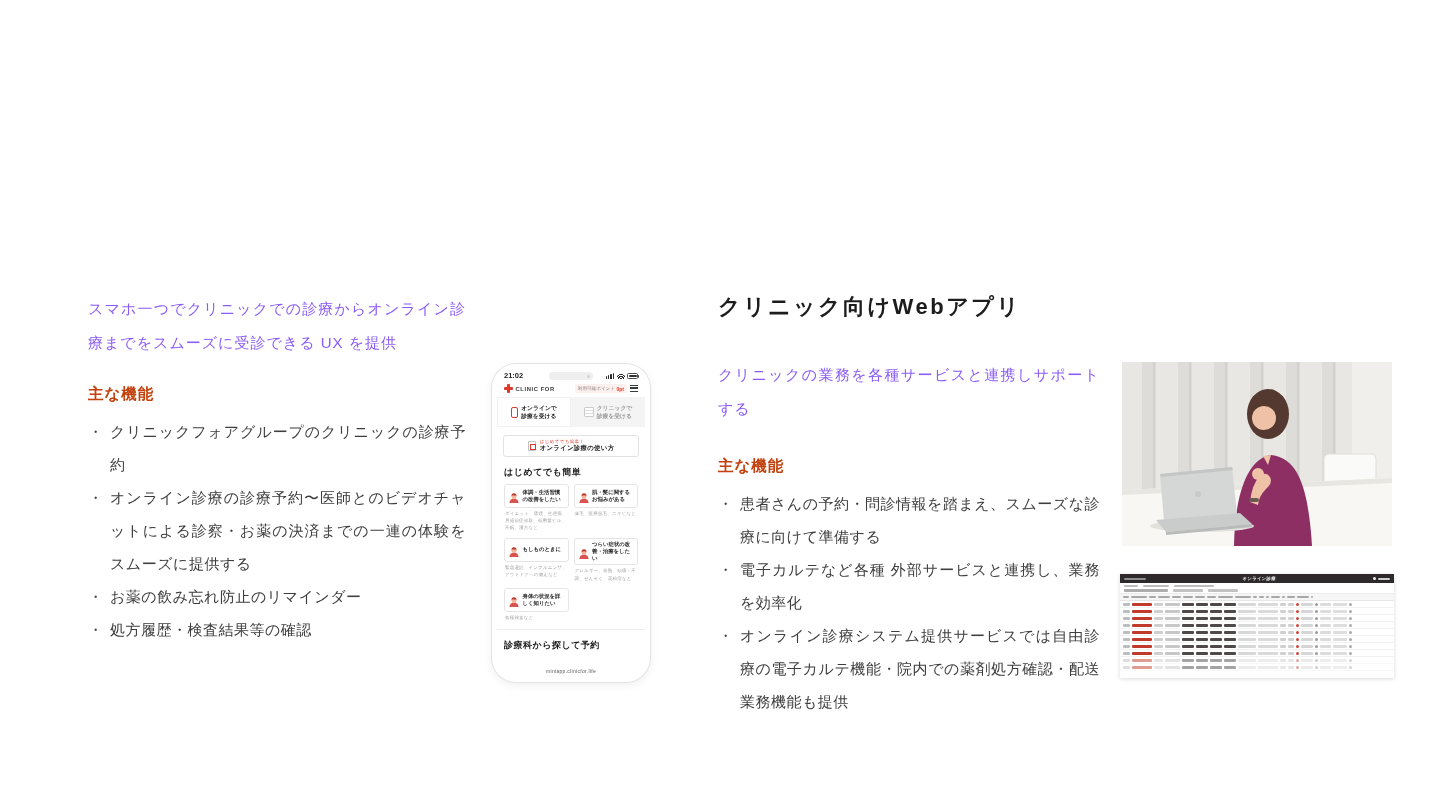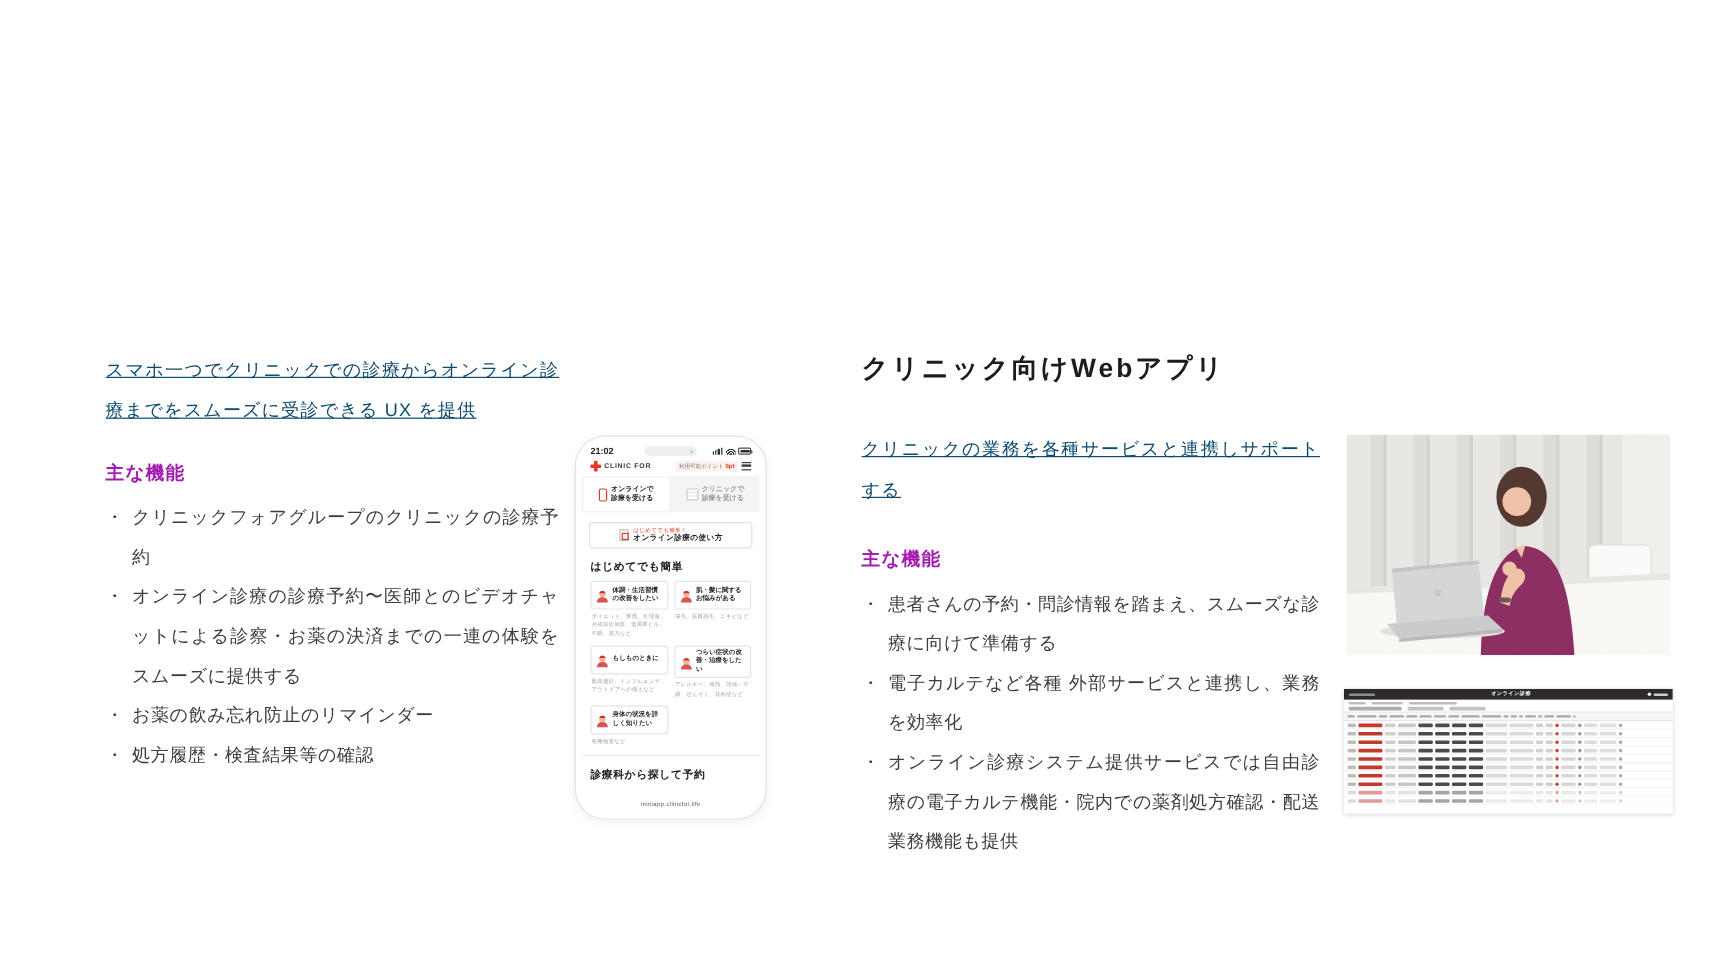--- a/index.html
+++ b/index.html
@@ -11,31 +11,31 @@
   .slide-title{
     position:absolute; left:62px; top:76px;
     font-size:46px; font-weight:800; color:#151515; letter-spacing:3px;
   }
 
   
   .col{ position:absolute; top:292px; }
   .col-left{ left:88px; width:378px; }
   .col-right{ left:718px; width:382px; }
   .col h2{ font-size:22px; font-weight:700; color:#1c1c1c; letter-spacing:2.5px; margin-bottom:36px; }
-  .col .desc{ font-size:15px; line-height:34px; color:#0c4a6e; text-align:justify; letter-spacing:1px; margin-bottom:24px;text-decoration:underline; }
+  .col .desc{ font-size:15px; line-height:34px; color:#8b5cf6; text-align:justify; letter-spacing:1px; margin-bottom:24px; }
   .col-right .desc{ margin-bottom:30px; }
-  .col h3{ font-size:15.5px; font-weight:700; color:#a21caf; letter-spacing:1px; margin-bottom:10px; }
+  .col h3{ font-size:15.5px; font-weight:700; color:#c2410c; letter-spacing:1px; margin-bottom:10px; }
   .features{ list-style:none; }
   .features li{ display:flex; font-size:15px; line-height:33px; color:#3d3d3d; }
   .features .marker{ width:22px; flex:0 0 22px; color:#3d3d3d; }
   .features .ftext{ flex:1; text-align:justify; letter-spacing:0.5px; }
 
   
   .phone{
-    position:absolute; left:480px; top:364px; width:158px; height:318px;
+    position:absolute; left:492px; top:364px; width:158px; height:318px;
     background:#fff; border-radius:24px;
     box-shadow:0 0 0 1px #e3e3e3, 0 3px 10px rgba(0,0,0,.07);
     padding:4px 5px 3px;
   }
   .screen{ width:100%; height:100%; display:flex; flex-direction:column; overflow:hidden; border-radius:18px; }
   .statusbar{ position:relative; height:15px; display:flex; align-items:center; justify-content:space-between; padding:3px 7px 0; }
   .time{ font-size:7.5px; font-weight:700; color:#222; }
   .island{ position:absolute; left:50%; transform:translateX(-50%); top:4px; width:44px; height:8px; border-radius:5px; background:#efefef; }
   .island i{ position:absolute; right:3px; top:2.5px; width:3px; height:3px; border-radius:50%; background:#d2d2d2; }
   .sticons{ display:flex; align-items:flex-end; gap:2.5px; }

